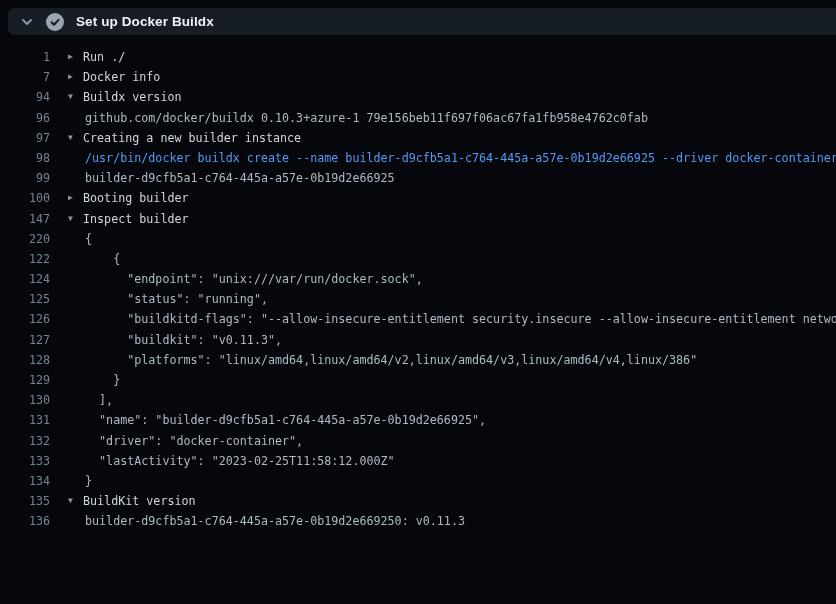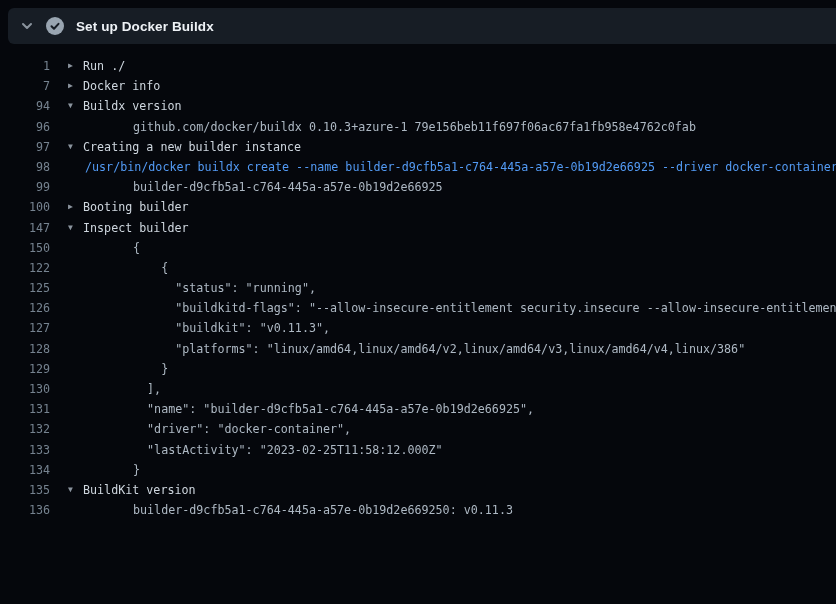--- a/index.html
+++ b/index.html
@@ -3,21 +3,21 @@
 <meta charset="utf-8">
 <style>
   html,body{margin:0;padding:0;}
   body{
     width:836px;height:604px;overflow:hidden;
     background:#05070c;
     font-family:"Liberation Sans",sans-serif;
   }
   
   .step-header{
-    margin:8px 0 0 8px;height:36px;
+    margin:8px 0 0 8px;height:27px;
     background:#171d25;border-radius:6px 0 0 6px;
     display:flex;align-items:center;
     padding-left:11px;box-sizing:border-box;
     cursor:pointer;
   }
   .chev{width:16px;height:16px;flex:none;display:flex;align-items:center;justify-content:center;}
   .check{width:18px;height:18px;flex:none;margin-left:11px;display:flex;align-items:center;justify-content:center;}
   .step-title{
     margin-left:12px;color:#eef2f6;font-size:13.5px;font-weight:600;
     letter-spacing:.1px;white-space:nowrap;
@@ -36,21 +36,21 @@
     flex:none;width:50px;text-align:right;color:#768390;
     text-decoration:none;cursor:pointer;
   }
   .content{flex:none;margin-left:18px;display:flex;align-items:center;}
   .arrow{
     flex:none;display:inline-block;width:15px;font-size:8px;color:#8b949e;
     transform:translateY(-0.5px);
   }
   .gtext{color:#cfd7df;}
   .plain{padding-left:17px;}
-  .output{color:#aeb9c4;margin-left:48px;}
+  .output{color:#aeb9c4;}
   .command{color:#539bf5;}
   .grouprow{cursor:pointer;}
 </style>
 </head>
 <body>
 
 <div class="step-header">
   <span class="chev">
     <svg width="16" height="16" viewBox="0 0 16 16">
       <path d="M4 6l4 4 4-4" fill="none" stroke="#8b949e" stroke-width="2" stroke-linecap="round" stroke-linejoin="round"></path>
@@ -130,35 +130,41 @@
 
   <div class="row grouprow">
     <a class="num">147</a>
     <div class="content">
       <span class="arrow">▼</span>
       <span class="gtext">Inspect builder</span>
     </div>
   </div>
 
   <div class="row">
-    <a class="num">150</a>
+    <a class="num">220</a>
     <div class="content plain">
       <span class="text output">{</span>
     </div>
   </div>
 
 
   <div class="row">
     <a class="num">122</a>
     <div class="content plain">
       <span class="text output">    {</span>
     </div>
   </div>
 
 
+  <div class="row">
+    <a class="num">124</a>
+    <div class="content plain">
+      <span class="text output">      "endpoint": "unix:///var/run/docker.sock",</span>
+    </div>
+  </div>
 
   <div class="row">
     <a class="num">125</a>
     <div class="content plain">
       <span class="text output">      "status": "running",</span>
     </div>
   </div>
 
   <div class="row">
     <a class="num">126</a>

